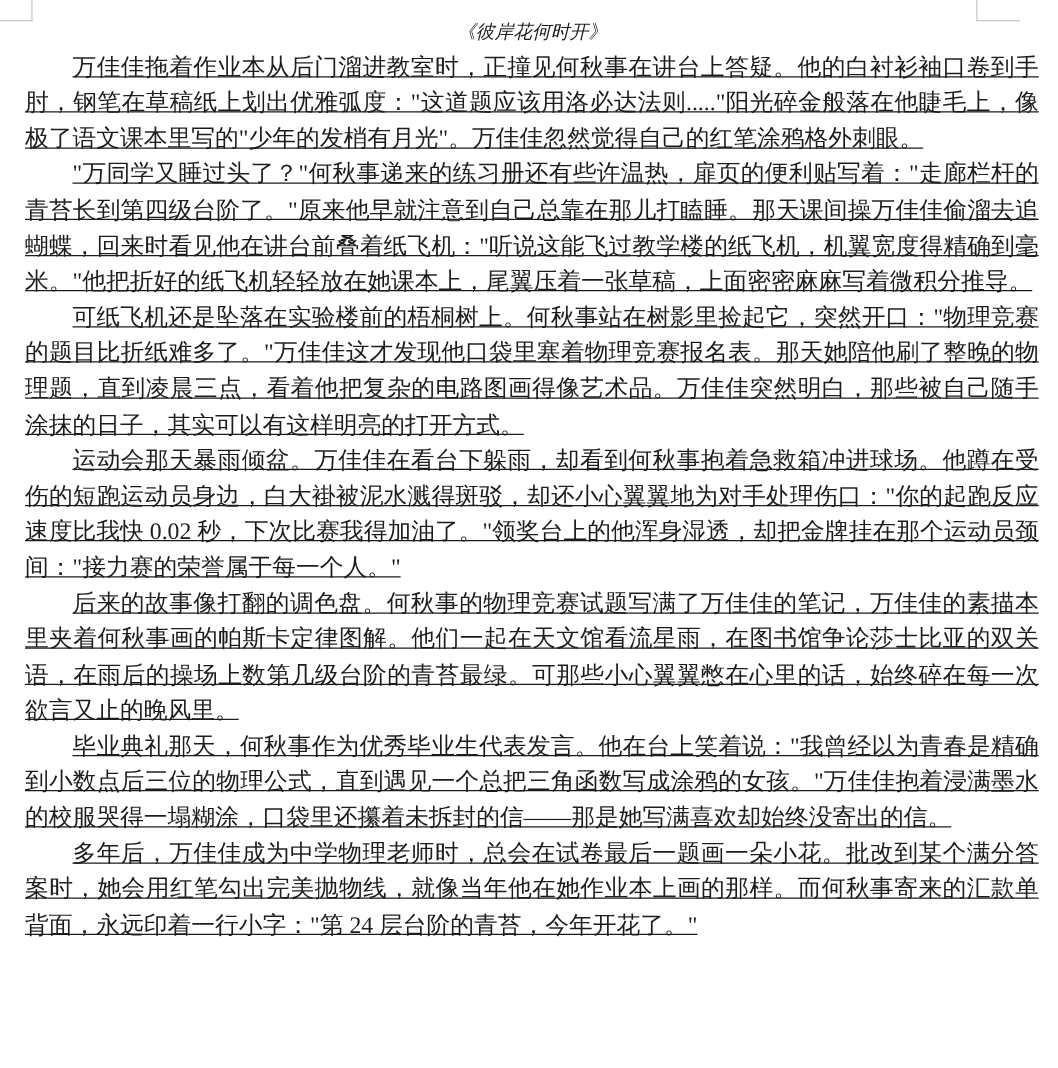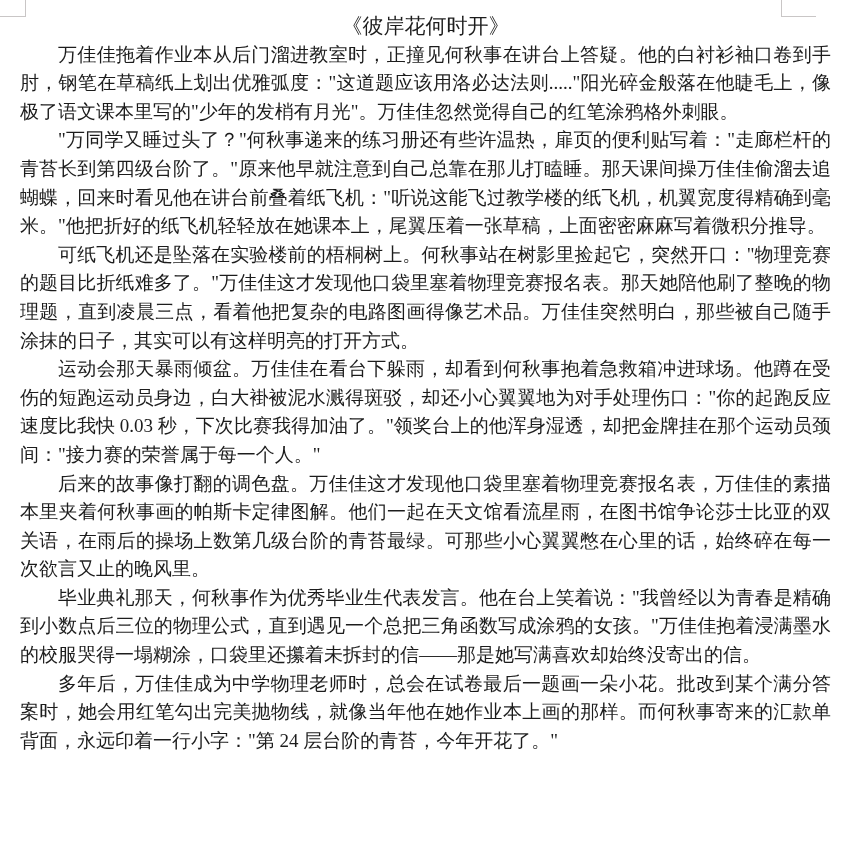--- a/index.html
+++ b/index.html
@@ -19,31 +19,33 @@
     height: 854px;
     padding: 12px 15px 0 20px;
     background: #ffffff;
     font-family: "Liberation Serif", "DejaVu Serif", serif;
     font-size: 19px;
     line-height: 28.6px;
     color: #1c1c1c;
   }
   .doc-title {
     margin: 0;
-    font-size: 21px;
+    font-size: 15px;
     font-weight: normal;
     text-align: center;
     line-height: 28.6px;
+    font-style: italic;
   }
   .para {
     margin: 0;
     text-indent: 2em;
     text-align: justify;
     text-justify: inter-ideograph;
     word-break: break-all;
+    text-decoration: underline;
   }
   .crop-mark {
     position: absolute;
     top: 0;
   }
   .crop-mark.left {
     left: 0;
     width: 25px;
     height: 16px;
     border-right: 1px solid #c9c6c6;
@@ -62,17 +64,17 @@
 
 <div class="page">
   <div class="crop-mark left"></div>
   <div class="crop-mark right"></div>
 
   <h1 class="doc-title">《彼岸花何时开》</h1>
 
   <p class="para">万佳佳拖着作业本从后门溜进教室时，正撞见何秋事在讲台上答疑。他的白衬衫袖口卷到手肘，钢笔在草稿纸上划出优雅弧度："这道题应该用洛必达法则....."阳光碎金般落在他睫毛上，像极了语文课本里写的"少年的发梢有月光"。万佳佳忽然觉得自己的红笔涂鸦格外刺眼。</p>
   <p class="para">"万同学又睡过头了？"何秋事递来的练习册还有些许温热，扉页的便利贴写着："走廊栏杆的青苔长到第四级台阶了。"原来他早就注意到自己总靠在那儿打瞌睡。那天课间操万佳佳偷溜去追蝴蝶，回来时看见他在讲台前叠着纸飞机："听说这能飞过教学楼的纸飞机，机翼宽度得精确到毫米。"他把折好的纸飞机轻轻放在她课本上，尾翼压着一张草稿，上面密密麻麻写着微积分推导。</p>
   <p class="para">可纸飞机还是坠落在实验楼前的梧桐树上。何秋事站在树影里捡起它，突然开口："物理竞赛的题目比折纸难多了。"万佳佳这才发现他口袋里塞着物理竞赛报名表。那天她陪他刷了整晚的物理题，直到凌晨三点，看着他把复杂的电路图画得像艺术品。万佳佳突然明白，那些被自己随手涂抹的日子，其实可以有这样明亮的打开方式。</p>
-  <p class="para">运动会那天暴雨倾盆。万佳佳在看台下躲雨，却看到何秋事抱着急救箱冲进球场。他蹲在受伤的短跑运动员身边，白大褂被泥水溅得斑驳，却还小心翼翼地为对手处理伤口："你的起跑反应速度比我快 0.03 秒，下次比赛我得加油了。"领奖台上的他浑身湿透，却把金牌挂在那个运动员颈间："接力赛的荣誉属于每一个人。"</p>
-  <p class="para">后来的故事像打翻的调色盘。万佳佳这才发现他口袋里塞着物理竞赛报名表，万佳佳的素描本里夹着何秋事画的帕斯卡定律图解。他们一起在天文馆看流星雨，在图书馆争论莎士比亚的双关语，在雨后的操场上数第几级台阶的青苔最绿。可那些小心翼翼憋在心里的话，始终碎在每一次欲言又止的晚风里。</p>
+  <p class="para">运动会那天暴雨倾盆。万佳佳在看台下躲雨，却看到何秋事抱着急救箱冲进球场。他蹲在受伤的短跑运动员身边，白大褂被泥水溅得斑驳，却还小心翼翼地为对手处理伤口："你的起跑反应速度比我快 0.02 秒，下次比赛我得加油了。"领奖台上的他浑身湿透，却把金牌挂在那个运动员颈间："接力赛的荣誉属于每一个人。"</p>
+  <p class="para">后来的故事像打翻的调色盘。何秋事的物理竞赛试题写满了万佳佳的笔记，万佳佳的素描本里夹着何秋事画的帕斯卡定律图解。他们一起在天文馆看流星雨，在图书馆争论莎士比亚的双关语，在雨后的操场上数第几级台阶的青苔最绿。可那些小心翼翼憋在心里的话，始终碎在每一次欲言又止的晚风里。</p>
   <p class="para">毕业典礼那天，何秋事作为优秀毕业生代表发言。他在台上笑着说："我曾经以为青春是精确到小数点后三位的物理公式，直到遇见一个总把三角函数写成涂鸦的女孩。"万佳佳抱着浸满墨水的校服哭得一塌糊涂，口袋里还攥着未拆封的信——那是她写满喜欢却始终没寄出的信。</p>
   <p class="para">多年后，万佳佳成为中学物理老师时，总会在试卷最后一题画一朵小花。批改到某个满分答案时，她会用红笔勾出完美抛物线，就像当年他在她作业本上画的那样。而何秋事寄来的汇款单背面，永远印着一行小字："第 24 层台阶的青苔，今年开花了。"</p>
 </div>
 
 </body></html>

